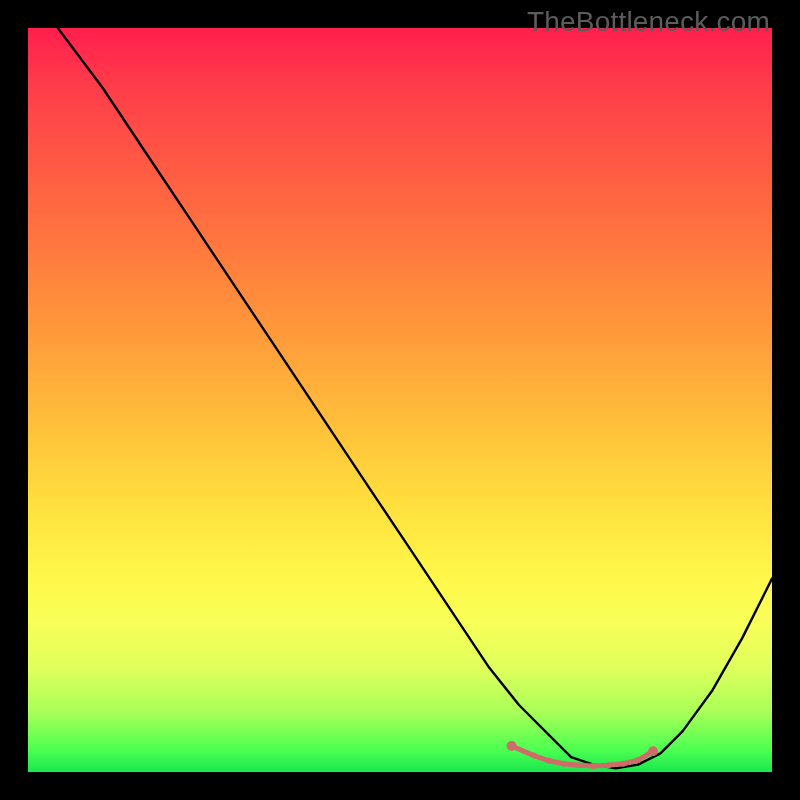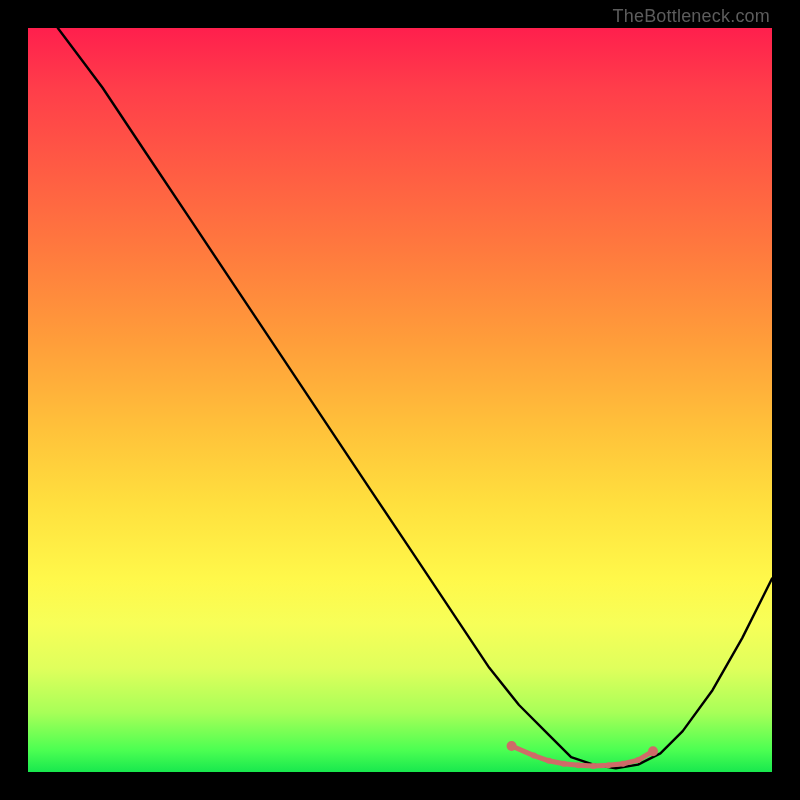--- a/index.html
+++ b/index.html
@@ -40,21 +40,21 @@
       #a8ff58 92%,
       #4dff52 97%,
       #18e84e 100%
     );
   }
   .watermark {
     position: absolute;
     top: 6px;
     right: 30px;
     color: #5c5c5c;
-    font-size: 18px;
+    font-size: 28px;
     font-weight: 500;
     letter-spacing: 0.2px;
     z-index: 5;
     margin-left: 45px;
   }
   svg.curve {
     position: absolute;
     left: 28px;
     top: 28px;
     width: 744px;

